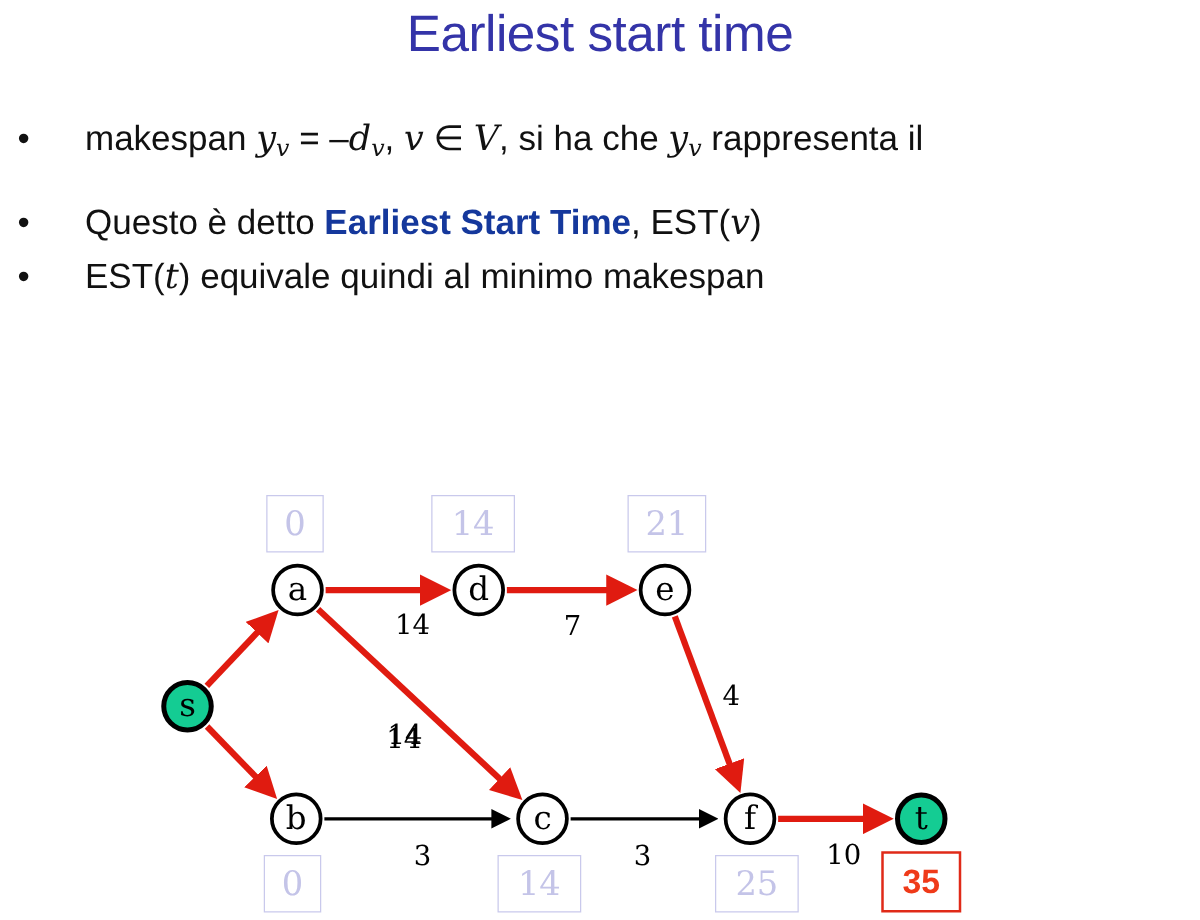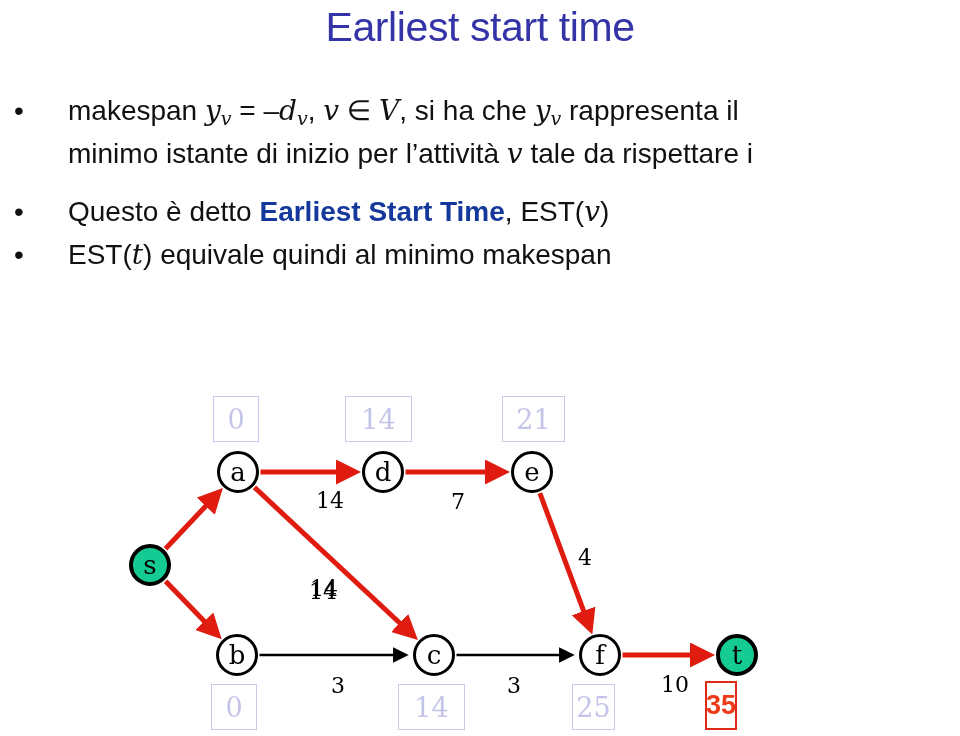--- a/index.html
+++ b/index.html
@@ -150,23 +150,20 @@
 
 <div id="slide-title">Earliest start time</div>
 
 <div id="body">
 
   <div class="bullet-row">
     <span class="bullet-dot">•</span>
     <span class="bullet-lines">
       <span class="bline">
         <span>makespan </span><span class="mathvar">y</span><span class="sub">v</span><span> = –</span><span class="mathvar">d</span><span class="sub">v</span><span>, </span><span class="mathvar">v</span><span> ∈ </span><span class="mathvar bigv">V</span><span>, si ha che </span><span class="mathvar">y</span><span class="sub">v</span><span> rappresenta il</span>
-      </span>
-      <span class="bline">
-        <span>minimo istante di inizio per l’attività </span><span class="mathvar">v</span><span> tale da rispettare i</span>
       </span>
     </span>
   </div>
 
   <div class="bullet-row b2">
     <span class="bullet-dot">•</span>
     <span class="bullet-lines">
       <span class="bline">
         <span>Questo è detto </span><span class="est-strong">Earliest Start Time</span><span>, EST(</span><span class="mathvar">v</span><span>)</span>
       </span>
@@ -223,16 +220,16 @@
       <div class="wlabel" style="left: 578px; top: 547px;">4</div>
       <div class="wlabel" style="left: 331px; top: 675px;">3</div>
       <div class="wlabel" style="left: 507px; top: 675px;">3</div>
       <div class="wlabel" style="left: 661px; top: 674px;">10</div>
       <div class="wlabel" style="left: 309px; top: 581px;">14</div>
       <div class="valbox" style="left: 213px; top: 396px; width: 46px; height: 46px;">0</div>
       <div class="valbox" style="left: 345px; top: 396px; width: 67px; height: 46px;">14</div>
       <div class="valbox" style="left: 502px; top: 396px; width: 63px; height: 46px;">21</div>
       <div class="valbox" style="left: 211px; top: 684px; width: 46px; height: 46px;">0</div>
       <div class="valbox" style="left: 398px; top: 684px; width: 67px; height: 46px;">14</div>
-      <div class="valbox" style="left: 572px; top: 684px; width: 43px; height: 46px;">25</div>
-      <div class="valbox highlight" style="left: 705px; top: 681px; width: 32px; height: 49px;">35</div>
+      <div class="valbox" style="left: 572px; top: 684px; width: 67px; height: 46px;">25</div>
+      <div class="valbox highlight" style="left: 705px; top: 681px; width: 64px; height: 49px;">35</div>
     </div>
 </div>
 
 </body></html>

